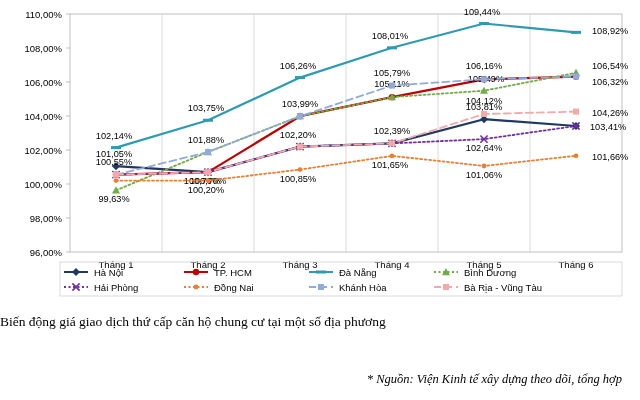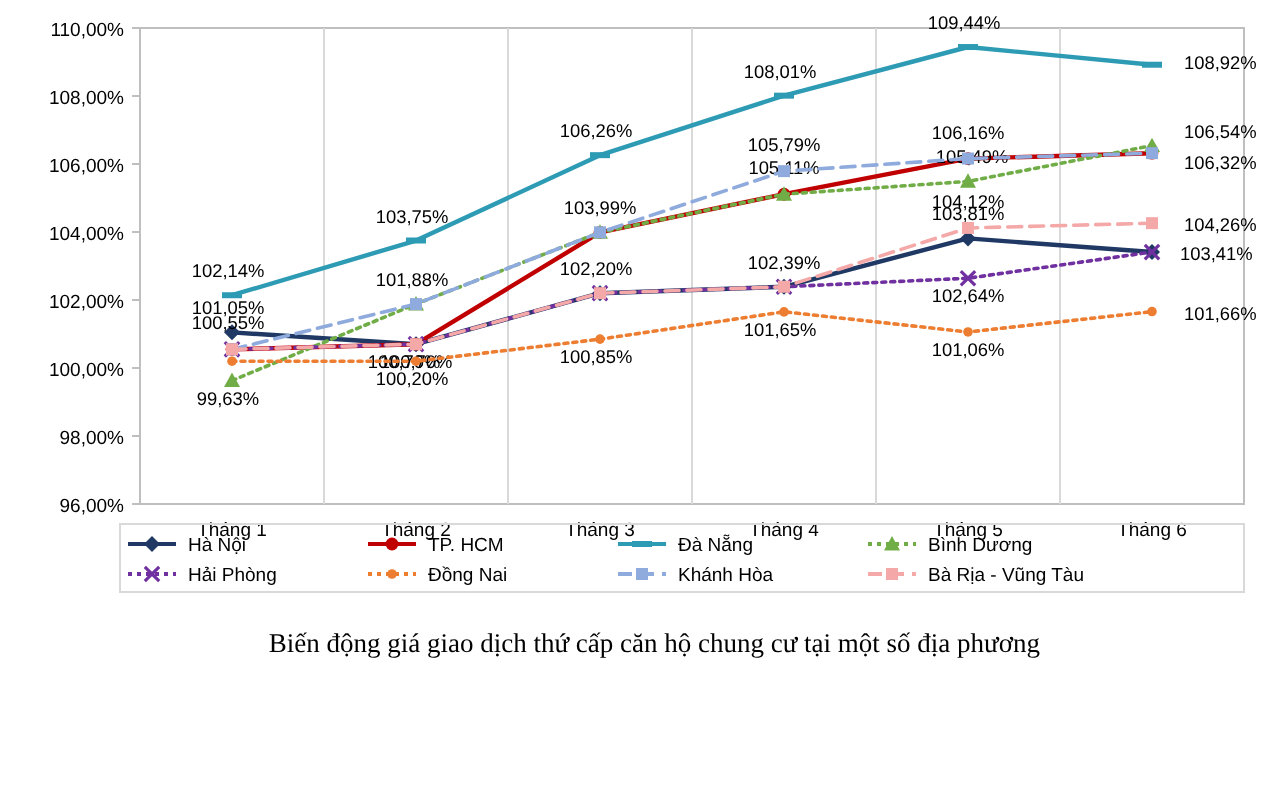--- a/index.html
+++ b/index.html
@@ -5,21 +5,21 @@
   html,body{margin:0;padding:0;}
   body{
     width:640px;height:400px;background:#ffffff;
     font-family:"Liberation Serif", serif;
     color:#000;overflow:hidden;
   }
   #wrap{position:relative;width:640px;height:400px;}
   #plot-area{position:absolute;left:0;top:0;width:640px;height:310px;}
   svg{display:block;}
   .caption{
-    position:absolute;left:0;top:312px;width:520px;text-align:right;
+    position:absolute;left:0;top:312px;width:520px;text-align:left;
     font-size:13.5px;line-height:1.55;color:#000;
   }
   .caption .l1{display:block;}
   .caption .l2{display:block;}
   .source{
     position:absolute;right:18px;top:372px;
     font-style:italic;font-size:12.5px;
   }
   text{font-family:"Liberation Sans", sans-serif;}
 </style>
@@ -209,14 +209,15 @@
           <rect x="443" y="284" width="6" height="6" fill="#f4a9a8"></rect>
           <text x="464" y="290.5" font-size="9.5" fill="#000">Bà Rịa - Vũng Tàu</text>
         </g>
       </svg>
   </div>
 
   <div class="caption">
     <span class="l1">Biến động giá giao dịch thứ cấp căn hộ chung cư tại một số địa phương</span>
   </div>
 
+  <div class="source">* Nguồn: Viện Kinh tế xây dựng theo dõi, tổng hợp</div>
 
 </div>
 
 </body></html>

